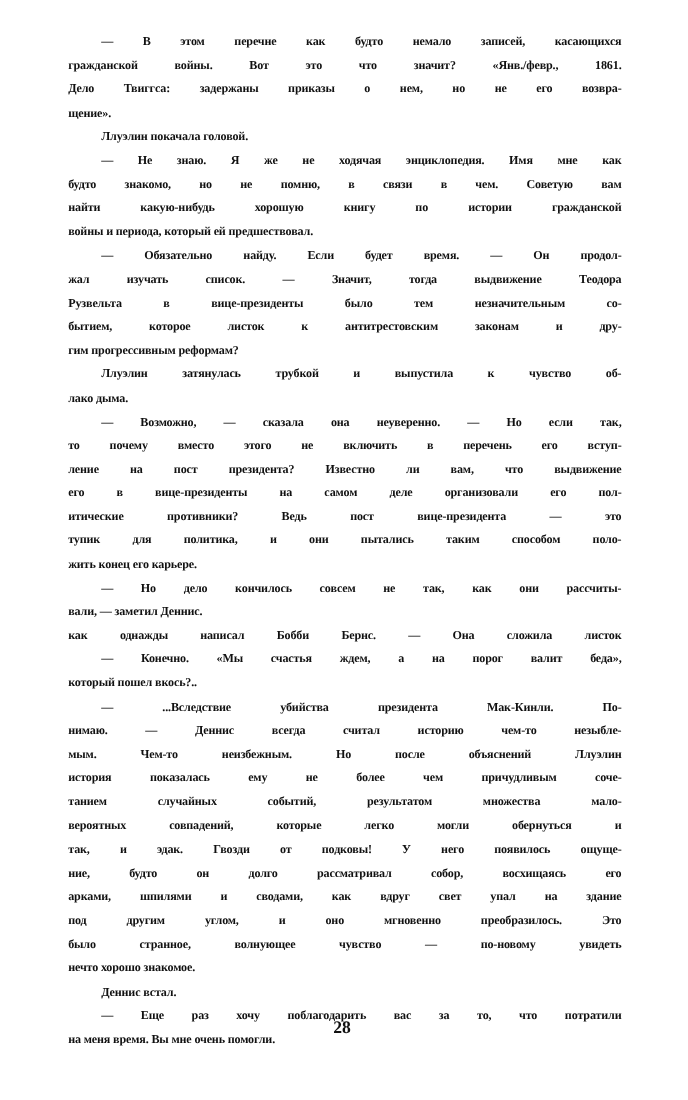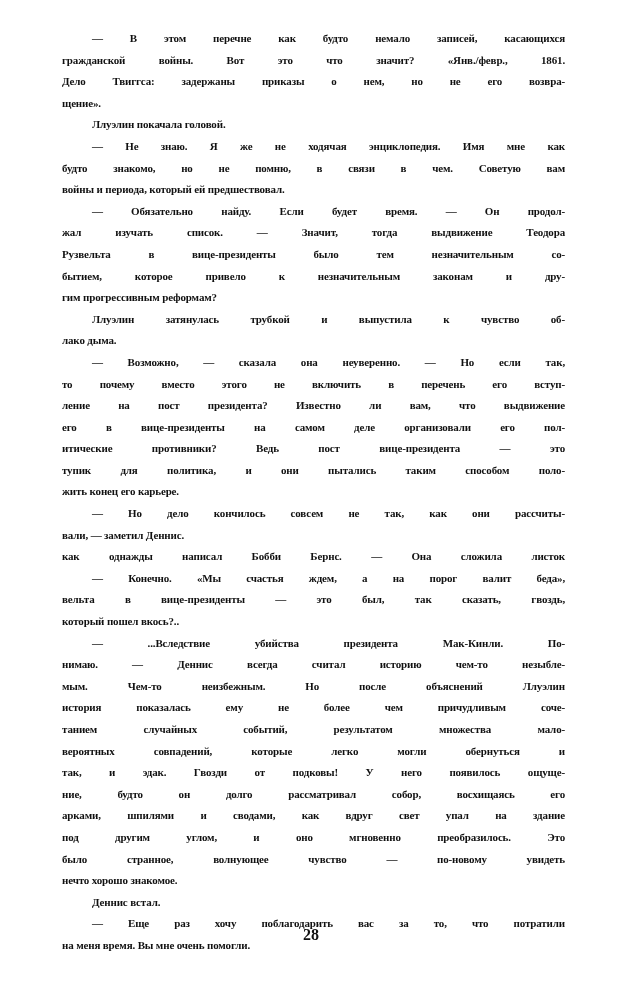--- a/index.html
+++ b/index.html
@@ -32,27 +32,28 @@
       <span class="line">гражданской войны. Вот это что значит? «Янв./февр., 1861.</span>
       <span class="line">Дело Твиггса: задержаны приказы о нем, но не его возвра-</span>
       <span class="line last">щение».</span>
     </div>
     <div>
       <span class="line indent last">Ллуэлин покачала головой.</span>
     </div>
     <div>
       <span class="line indent">— Не знаю. Я же не ходячая энциклопедия. Имя мне как</span>
       <span class="line">будто знакомо, но не помню, в связи в чем. Советую вам</span>
+      <span class="line">найти какую-нибудь хорошую книгу по истории гражданской</span>
       <span class="line last">войны и периода, который ей предшествовал.</span>
     </div>
     <div>
       <span class="line indent">— Обязательно найду. Если будет время. — Он продол-</span>
       <span class="line">жал изучать список. — Значит, тогда выдвижение Теодора</span>
       <span class="line">Рузвельта в вице-президенты было тем незначительным со-</span>
-      <span class="line">бытием, которое привело к незначительным законам и дру-</span>
+      <span class="line">бытием, которое листок к антитрестовским законам и дру-</span>
       <span class="line last">гим прогрессивным реформам?</span>
     </div>
     <div>
       <span class="line indent">Ллуэлин затянулась трубкой и выпустила к чувство об-</span>
       <span class="line last">лако дыма.</span>
     </div>
     <div>
       <span class="line indent">— Возможно, — сказала она неуверенно. — Но если так,</span>
       <span class="line">то почему вместо этого не включить в перечень его вступ-</span>
       <span class="line">ление на пост президента? Известно ли вам, что выдвижение</span>
@@ -61,21 +62,20 @@
       <span class="line">тупик для политика, и они пытались таким способом поло-</span>
       <span class="line last">жить конец его карьере.</span>
     </div>
     <div>
       <span class="line indent">— Но дело кончилось совсем не так, как они рассчиты-</span>
       <span class="line last">вали, — заметил Деннис.</span>
     </div>
     <div>
       <span class="line">как однажды написал Бобби Бернс. — Она сложила листок</span>
       <span class="line indent">— Конечно. «Мы счастья ждем, а на порог валит беда»,</span>
-      <span class="line">вельта в вице-президенты — это был, так сказать, гвоздь,</span>
       <span class="line last">который пошел вкось?..</span>
     </div>
     <div>
       <span class="line indent">— ...Вследствие убийства президента Мак-Кинли. По-</span>
       <span class="line">нимаю. — Деннис всегда считал историю чем-то незыбле-</span>
       <span class="line">мым. Чем-то неизбежным. Но после объяснений Ллуэлин</span>
       <span class="line">история показалась ему не более чем причудливым соче-</span>
       <span class="line">танием случайных событий, результатом множества мало-</span>
       <span class="line">вероятных совпадений, которые легко могли обернуться и</span>
       <span class="line">так, и эдак. Гвозди от подковы! У него появилось ощуще-</span>

